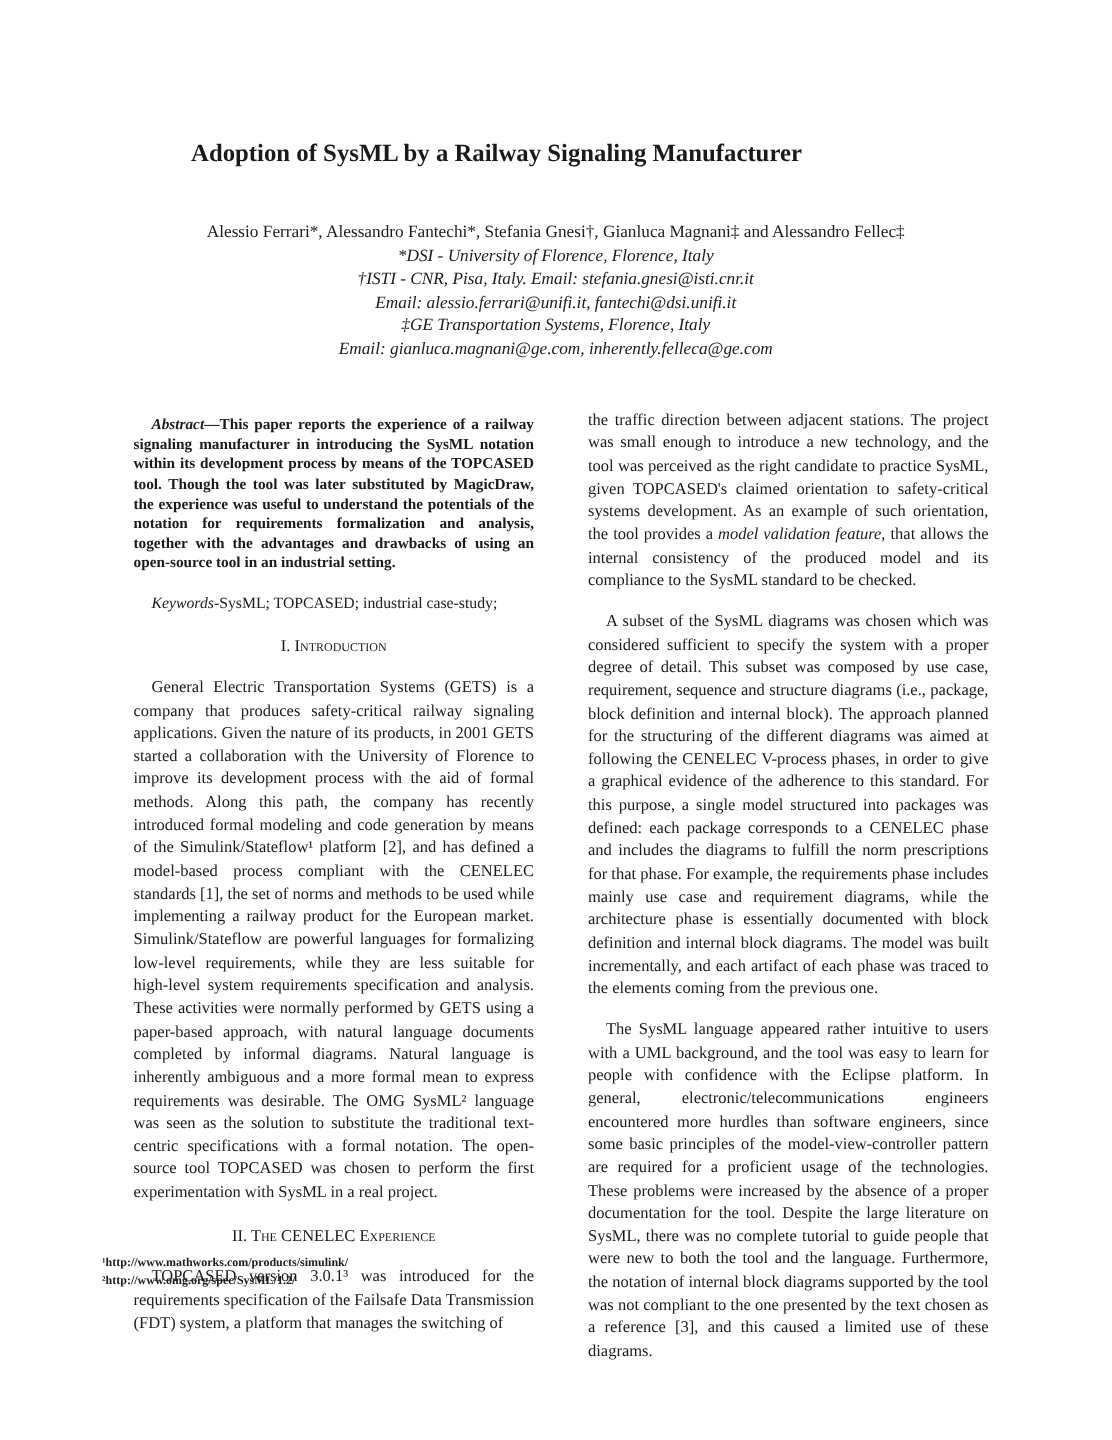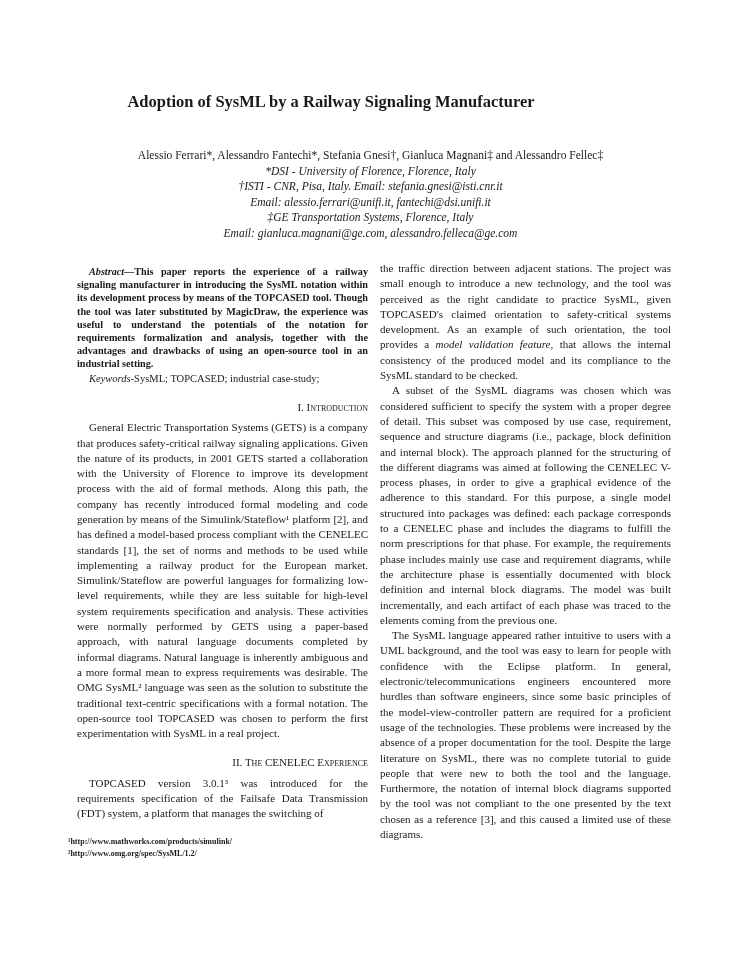--- a/index.html
+++ b/index.html
@@ -8,43 +8,43 @@
   .title { position: absolute; top: 92px; left: 0; width: 662px; text-align: center;
            font-size: 16.5px; font-weight: bold; }
   .authors { position: absolute; top: 148px; left: 0; width: 741px; text-align: center;
              font-size: 11.5px; line-height: 15.5px; }
   .authors .aff { font-style: italic; display: block; }
   .authors .names { display: block; }
   .col { position: absolute; top: 265px; width: 291px; font-size: 11px; line-height: 15.3px;
          text-align: justify; }
   .col.left { left: 77px; }
   .col.right { left: 380px; top: 261px; }
-  .col p { margin: 0; text-indent: 12px; }
+  .col p { margin: 12px; text-indent: 12px; }
   .abstract { font-weight: bold; font-size: 10.2px; line-height: 13.2px; text-indent: 12px; margin: 0; }
   .abstract .lbl { font-style: italic; }
   .keywords { font-size: 10.5px; margin: 4px 0 0 0; text-indent: 12px; }
   .keywords .lbl { font-style: italic; }
   .keywords .kw { font-weight: normal; }
-  .section { text-align: right; margin: 14px 0 5px 0; font-size: 11px; font-variant: small-caps; text-indent: 0; }
+  .section { text-align: center; margin: 14px 0 5px 0; font-size: 11px; font-variant: small-caps; text-indent: 0; }
   .footnotes { position: absolute; left: 60px; top: 836px; width: 291px; font-size: 8px; line-height: 11.5px; font-weight: bold; }
   .footnotes div { padding-left: 8px; }
   i { font-style: italic; }
 </style>
 </head>
 <body>
 
 <div class="title">Adoption of SysML by a Railway Signaling Manufacturer</div>
 
 <div class="authors">
   <span class="names">Alessio Ferrari*, Alessandro Fantechi*, Stefania Gnesi†, Gianluca Magnani‡ and Alessandro Fellec‡</span>
   <span class="aff">*DSI - University of Florence, Florence, Italy</span>
   <span class="aff">†ISTI - CNR, Pisa, Italy. Email: stefania.gnesi@isti.cnr.it</span>
   <span class="aff">Email: alessio.ferrari@unifi.it, fantechi@dsi.unifi.it</span>
   <span class="aff">‡GE Transportation Systems, Florence, Italy</span>
-  <span class="aff">Email: gianluca.magnani@ge.com, alessandro.felleca@ge.com</span>
+  <span class="aff">Email: gianluca.magnani@ge.com, inherently.felleca@ge.com</span>
 </div>
 
 <div class="col left">
   <p class="abstract"><span class="lbl">Abstract</span><span>—This paper reports the experience of a railway signaling manufacturer in introducing the SysML notation within its development process by means of the TOPCASED tool. Though the tool was later substituted by MagicDraw, the experience was useful to understand the potentials of the notation for requirements formalization and analysis, together with the advantages and drawbacks of using an open-source tool in an industrial setting.</span></p>
   <p class="keywords"><span class="lbl">Keywords</span><span class="kw">-SysML; TOPCASED; industrial case-study;</span></p>
   <div class="section">I. Introduction</div>
   <p>General Electric Transportation Systems (GETS) is a company that produces safety-critical railway signaling applications. Given the nature of its products, in 2001 GETS started a collaboration with the University of Florence to improve its development process with the aid of formal methods. Along this path, the company has recently introduced formal modeling and code generation by means of the Simulink/Stateflow¹ platform [2], and has defined a model-based process compliant with the CENELEC standards [1], the set of norms and methods to be used while implementing a railway product for the European market. Simulink/Stateflow are powerful languages for formalizing low-level requirements, while they are less suitable for high-level system requirements specification and analysis. These activities were normally performed by GETS using a paper-based approach, with natural language documents completed by informal diagrams. Natural language is inherently ambiguous and a more formal mean to express requirements was desirable. The OMG SysML² language was seen as the solution to substitute the traditional text-centric specifications with a formal notation. The open-source tool TOPCASED was chosen to perform the first experimentation with SysML in a real project.</p>
   <div class="section">II. The CENELEC Experience</div>
   <p>TOPCASED version 3.0.1³ was introduced for the requirements specification of the Failsafe Data Transmission (FDT) system, a platform that manages the switching of</p>
 </div>

